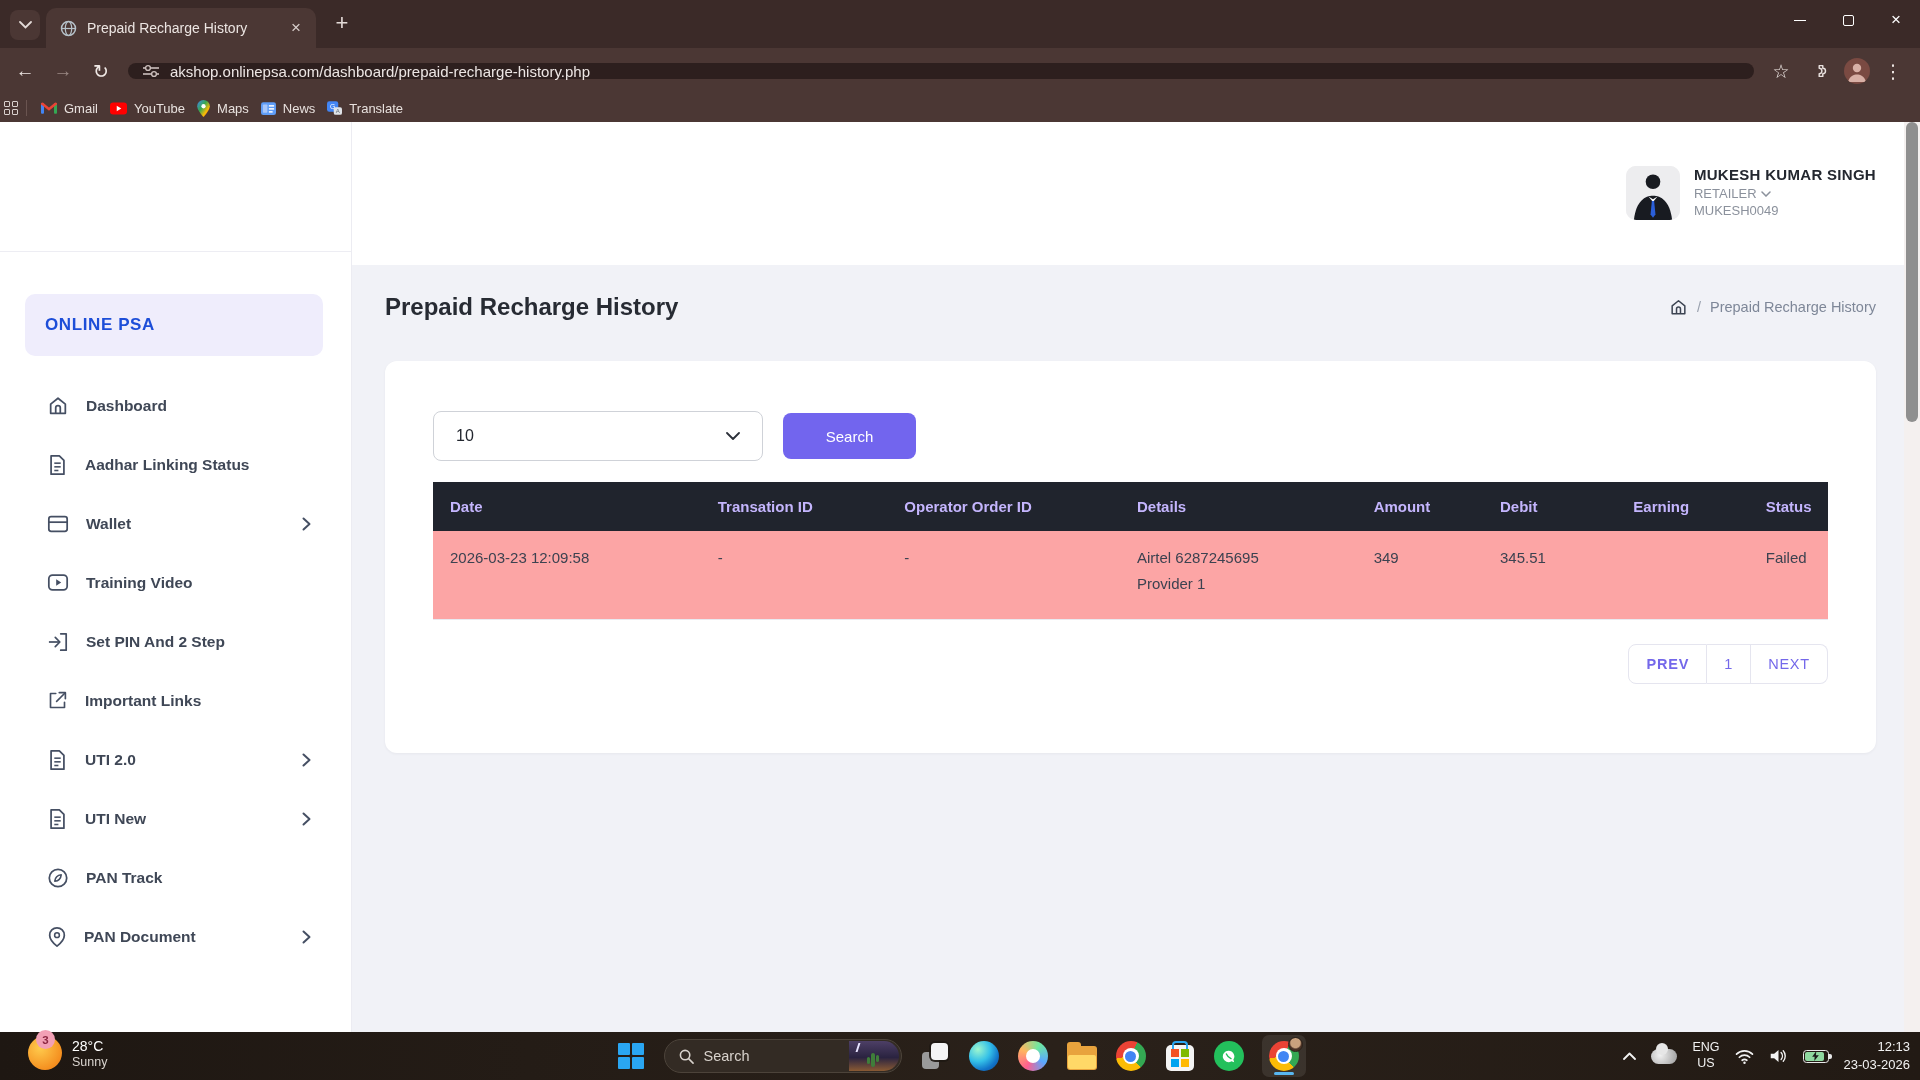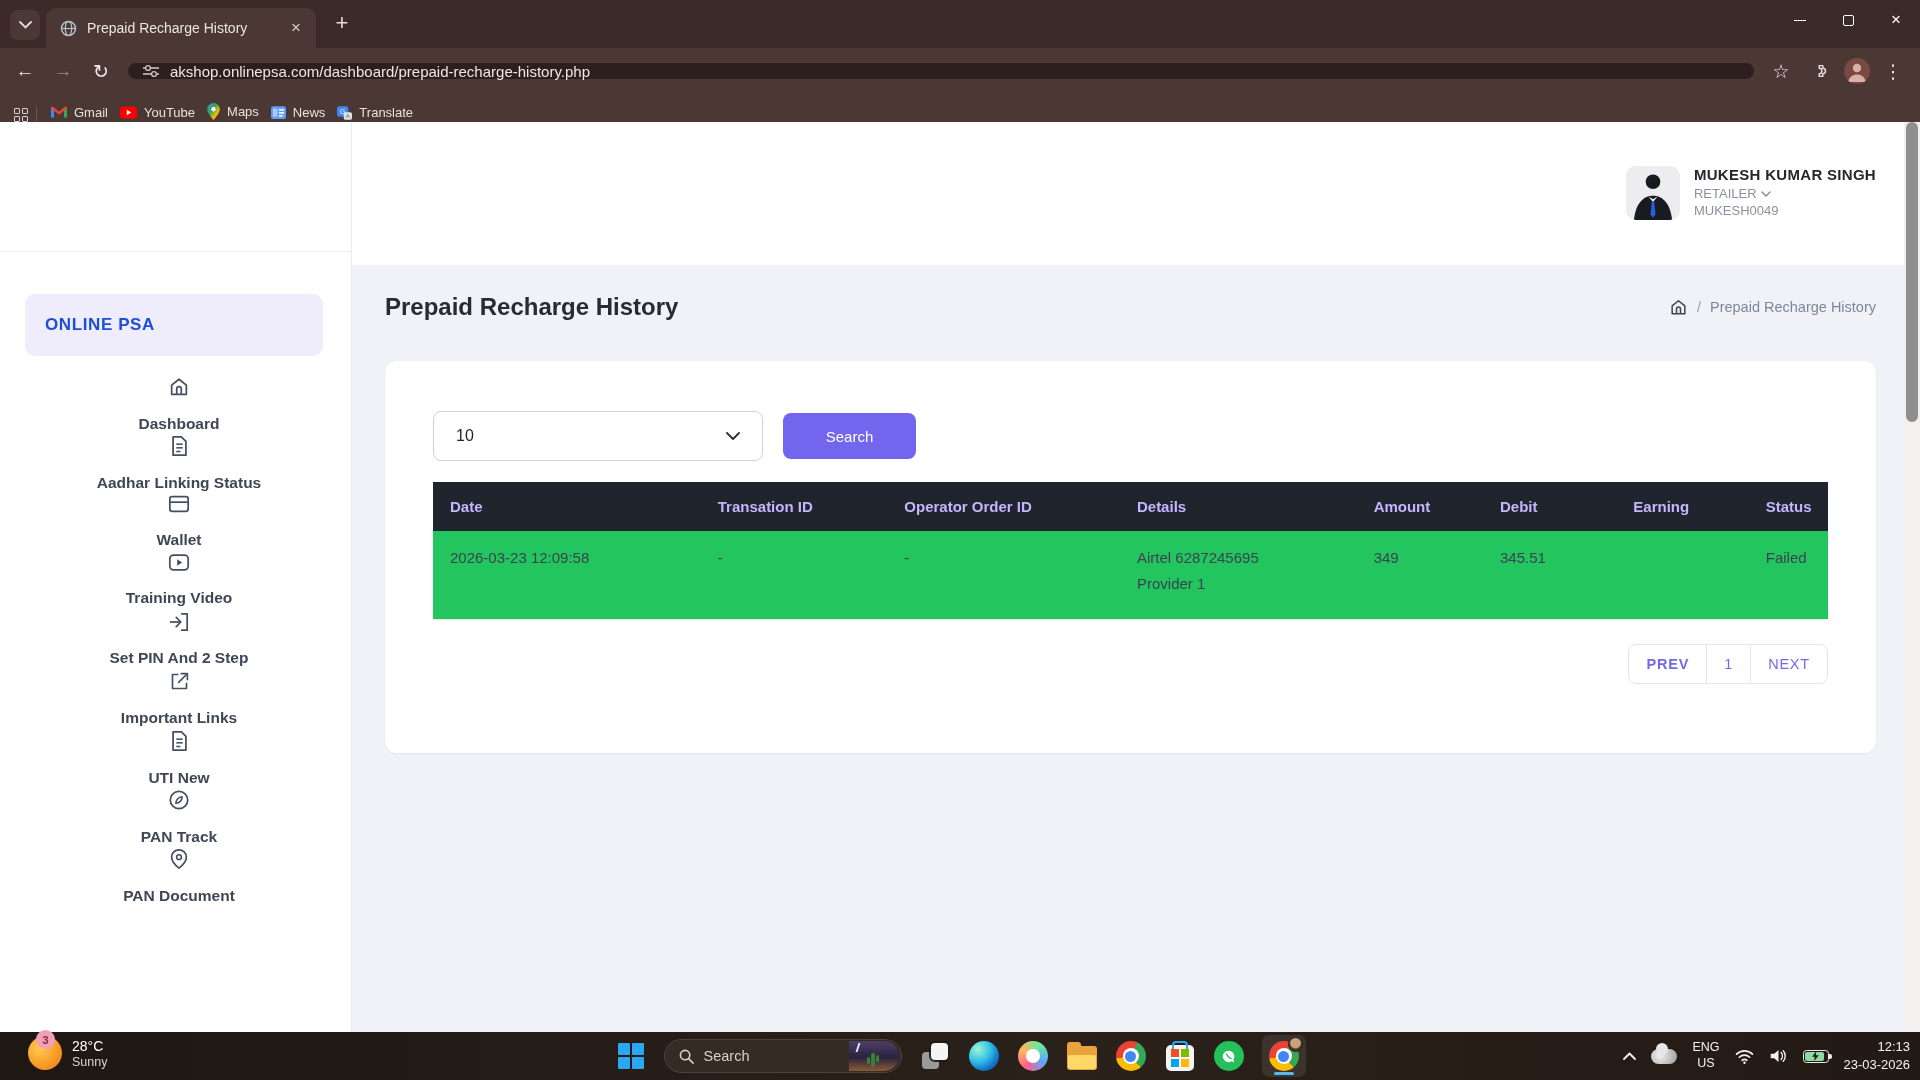--- a/index.html
+++ b/index.html
@@ -19,53 +19,53 @@
   .win-btn { width:48px; height:40px; display:flex; align-items:center; justify-content:center; color:#fff; font-size:17px; }
   .win-min-glyph { width:12px; height:0; border-top:1.6px solid #fff; display:block; }
   .win-max-glyph { width:11px; height:11px; border:1.6px solid #fff; border-radius:2px; display:block; }
   .toolbar { display:flex; align-items:center; height:46px; padding:0 10px 0 8px; gap:4px; }
   .nav-btn { width:34px; height:34px; display:flex; align-items:center; justify-content:center; color:#f0e9e6; font-size:19px; border-radius:50%; }
   .nav-btn.dim { color:#9c8a86; }
   .url-pill { flex:1; height:16px; margin:0 6px; background:#2d1f1e; border-radius:17px; display:flex; align-items:center; padding:0 14px; gap:10px; }
   .url-text { color:#ede6e4; font-size:15px; }
   .toolbar-right { display:flex; align-items:center; gap:6px; }
   .avatar-mini { width:26px; height:26px; border-radius:50%; background:#7a4a42; display:flex; align-items:center; justify-content:center; overflow:hidden; }
-  .bookmarks { display:flex; align-items:flex-end; height:28px; padding:0 14px; }
+  .bookmarks { display:flex; align-items:center; height:28px; padding:0 4px; }
   .bm-divider { width:1px; height:16px; background:#6a5450; margin:0 8px; }
   .bm-item { display:flex; align-items:center; gap:7px; color:#e8e1de; font-size:13px; padding:2px 6px; border-radius:6px; }
   .apps-grid { display:grid; grid-template-columns:6px 6px; grid-template-rows:6px 6px; gap:2px; }
   .apps-grid i { border:1.6px solid #d9d0cd; border-radius:1px; }
 
   
   .page { position:absolute; top:122px; left:0; right:0; bottom:48px; background:#f1f2f7; }
   .sidebar { position:absolute; top:0; left:0; bottom:0; width:352px; background:#fff; border-right:1px solid #ececf2; }
   .sidebar-gap { height:130px; border-bottom:1px solid #ededf3; }
   .brand { margin:42px 28px 20px 25px; background:#efedfc; border-radius:10px; padding:21px 20px; color:#1d4ed8; font-size:17px; font-weight:bold; letter-spacing:.6px; }
-  .nav-item { display:flex; align-items:center; gap:17px; height:59px; padding:0 40px 0 47px; color:#3f4756; font-size:15.5px; font-weight:600;flex-direction:column; }
+  .nav-item { display:flex; align-items:center; gap:17px; height:59px; padding:0 40px 0 47px; color:#3f4756; font-size:15.5px; font-weight:600; }
   .nav-item svg.mi { flex:0 0 auto; }
   .nav-label { flex:1; }
   .content { position:absolute; left:352px; right:0; top:0; bottom:0; }
   .topbar { height:143px; background:#fff; position:relative; }
   .profile { position:absolute; right:44px; top:44px; display:flex; gap:14px; }
   .profile-avatar { width:54px; height:54px; border-radius:10px; overflow:hidden; background:#eeedef; }
   .profile-name { font-size:15px; font-weight:bold; color:#23272f; letter-spacing:.3px; }
   .profile-sub { font-size:13px; color:#8b919c; margin-top:3px; display:flex; align-items:center; gap:4px; }
   .profile-sub2 { font-size:13px; color:#8b919c; margin-top:2px; }
   .main { padding:28px 44px 0 33px; }
   .page-head { display:flex; align-items:center; justify-content:space-between; }
   .page-title { font-size:24px; font-weight:bold; color:#272b33; }
   .breadcrumb { display:flex; align-items:center; gap:9px; color:#7e8798; font-size:14.5px; }
   .crumb-slash { color:#99a0ae; }
   .card { margin-top:40px; background:#fff; border-radius:12px; box-shadow:0 1px 3px rgba(30,30,60,.05); padding:50px 48px 46px 48px; height:392px; }
   .controls-row { display:flex; align-items:center; gap:20px; }
   .page-size { width:330px; height:50px; border:1px solid #cfd2d8; border-radius:8px; display:flex; align-items:center; justify-content:space-between; padding:0 22px; font-size:16px; color:#23272f; background:#fff; }
   .search-btn { width:133px; height:46px; background:#7265ee; color:#fff; border:none; border-radius:8px; font-size:15px; font-family:inherit; }
   table.data { width:100%; border-collapse:collapse; margin-top:21px; table-layout:fixed; }
   table.data thead th { background:#20242d; color:#c4b5fd; font-size:15px; font-weight:bold; text-align:left; padding:16px 0 16px 17px; }
-  table.data tbody td { background:#22c55e; color:#3c4250; font-size:15px; padding:18px 0 18px 17px; vertical-align:top; border-bottom:1px solid #e9eaf0; height:88px; }
+  table.data tbody td { background:#fca5a5; color:#3c4250; font-size:15px; padding:18px 0 18px 17px; vertical-align:top; border-bottom:1px solid #e9eaf0; height:88px; }
   .details-l2 { margin-top:9px; }
   .pagination { display:flex; justify-content:flex-end; margin-top:24px; }
   .pg-btn { min-width:44px; padding:0 17px; height:40px; border:1px solid #e5e5ef; border-left-width:0; color:#7468ea; font-size:14.5px; letter-spacing:.8px; display:flex; align-items:center; justify-content:center; background:#fff; }
   .pg-btn:first-child { border-left-width:1px; border-radius:8px 0 0 8px;font-weight:bold; }
   .pg-btn:last-child { border-radius:0 8px 8px 0; }
   .scrollbar { position:absolute; top:0; right:0; bottom:0; width:16px; background:#f4f0ef; }
   .scroll-thumb { position:absolute; top:0; left:2px; width:12px; height:300px; border-radius:6px; background:#8f8f8f; }
 
   
   .taskbar { position:absolute; left:0; right:0; bottom:0; height:48px; background:linear-gradient(90deg,#1e1712,#2a211a 55%,#221a14); }
@@ -293,20 +293,32 @@
 
         <div class="nav-item">
           <svg class="mi" width="21" height="21" viewBox="0 0 24 24">
               <path d="M10 4 H4 v16 h16 v-6" fill="none" stroke="#454f63" stroke-width="1.9" stroke-linecap="round" stroke-linejoin="round"></path>
               <polyline points="14,3 21,3 21,10" fill="none" stroke="#454f63" stroke-width="1.9" stroke-linecap="round" stroke-linejoin="round"></polyline>
               <line x1="11" y1="13" x2="20" y2="4" stroke="#454f63" stroke-width="1.9" stroke-linecap="round"></line>
             </svg>
           <span class="nav-label">Important Links</span>
         </div>
 
+        <div class="nav-item">
+          <svg class="mi" width="21" height="22" viewBox="0 0 22 24">
+              <path d="M4 2 h9 l5 5 v15 H4 Z" fill="none" stroke="#454f63" stroke-width="1.9" stroke-linejoin="round"></path>
+              <line x1="7.5" y1="10" x2="14.5" y2="10" stroke="#454f63" stroke-width="1.7"></line>
+              <line x1="7.5" y1="14" x2="14.5" y2="14" stroke="#454f63" stroke-width="1.7"></line>
+              <line x1="7.5" y1="18" x2="12" y2="18" stroke="#454f63" stroke-width="1.7"></line>
+            </svg>
+          <span class="nav-label">UTI 2.0</span>
+          <svg width="9" height="14" viewBox="0 0 9 14">
+              <polyline points="1.5,1.5 7.5,7 1.5,12.5" fill="none" stroke="#454f63" stroke-width="2" stroke-linecap="round" stroke-linejoin="round"></polyline>
+            </svg>
+        </div>
 
         <div class="nav-item">
           <svg class="mi" width="21" height="22" viewBox="0 0 22 24">
               <path d="M4 2 h9 l5 5 v15 H4 Z" fill="none" stroke="#454f63" stroke-width="1.9" stroke-linejoin="round"></path>
               <line x1="7.5" y1="10" x2="14.5" y2="10" stroke="#454f63" stroke-width="1.7"></line>
               <line x1="7.5" y1="14" x2="14.5" y2="14" stroke="#454f63" stroke-width="1.7"></line>
               <line x1="7.5" y1="18" x2="12" y2="18" stroke="#454f63" stroke-width="1.7"></line>
             </svg>
           <span class="nav-label">UTI New</span>
           <svg width="9" height="14" viewBox="0 0 9 14">

